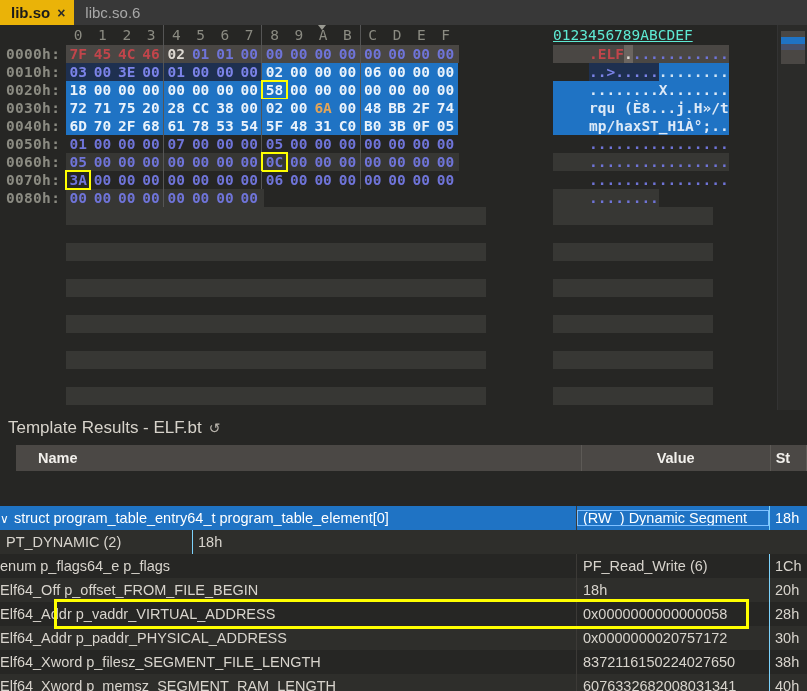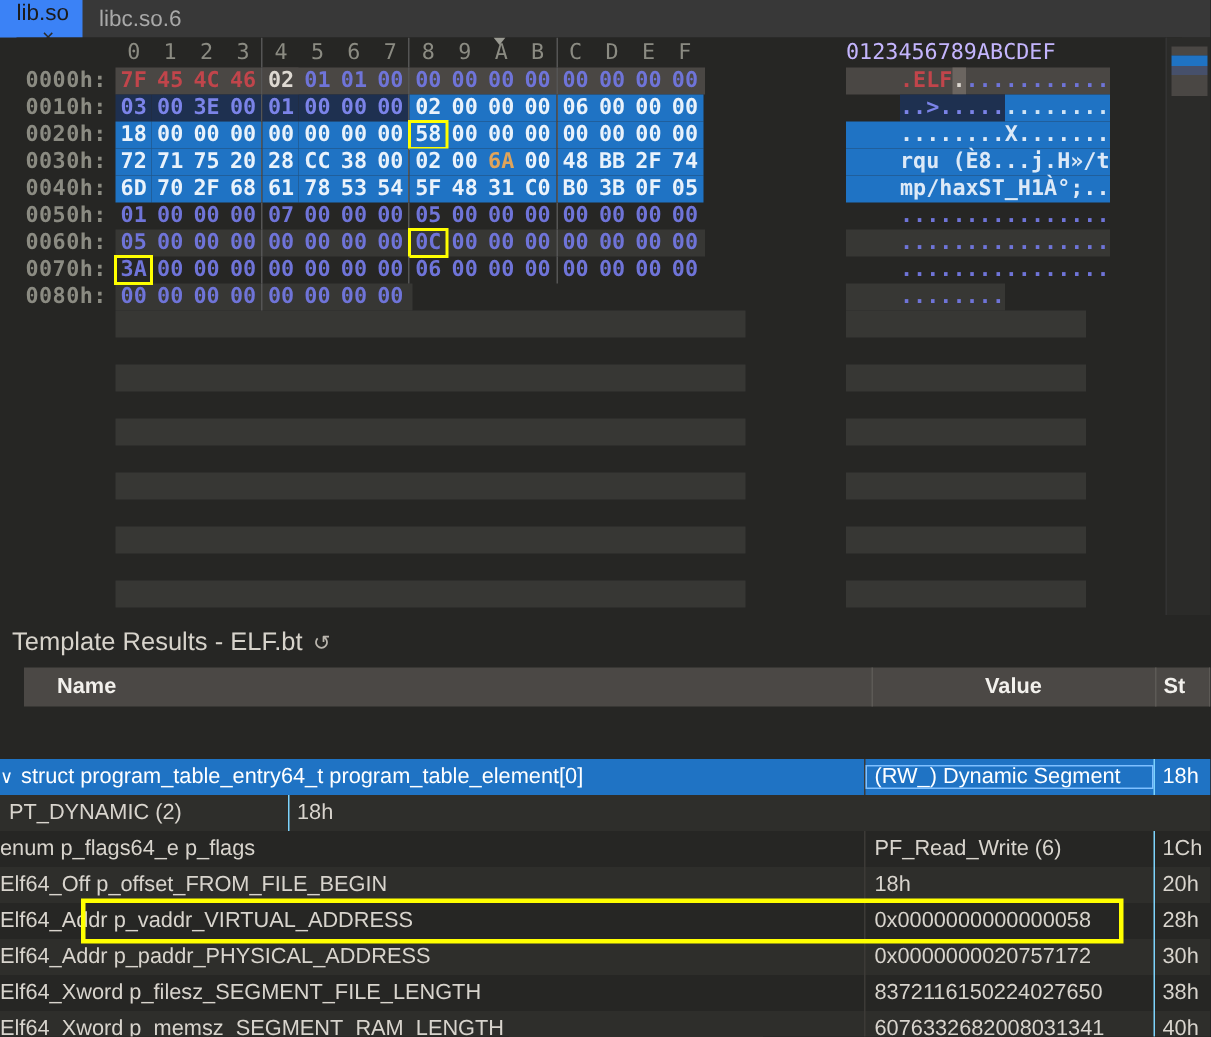--- a/index.html
+++ b/index.html
@@ -15,30 +15,30 @@
   .tabbar {
     position: absolute; top: 0; left: 0; width: 807px; height: 25px;
     background: #383838; display: flex; align-items: stretch;
   }
   .tab {
     display: flex; align-items: center; padding: 0 9px 0 11px;
     font-size: 15px; color: #a9a9a9; white-space: nowrap;
     font-family: "Liberation Sans", sans-serif;
   }
   .tab.active {
-    background: #3b82f6; color: #1b1b1b; font-weight: normal; flex-direction: column;
+    background: #eab308; color: #1b1b1b; font-weight: bold;
   }
   .tab .tabclose {
     margin-left: 7px; font-size: 14px; color: #3b3b3b; line-height: 1;
   }
   .tab.active .tabclose { color: #2b2b2b; }
 
   
   .hexpane {
-    position: absolute; top: 25px; left: 11px; width: 777px; height: 385px;
+    position: absolute; top: 25px; left: 0; width: 777px; height: 385px;
     background: #262624; overflow: hidden;
   }
   .hexrow {
     position: relative; height: 18px; white-space: pre;
     font-family: "DejaVu Sans Mono", monospace; font-size: 14.5px;
     line-height: 18px;
     font-weight: bold;
   }
   .hexrow.alt .fill { background: #373734; }
 
@@ -68,21 +68,21 @@
   }
   .ablk { display:inline-block; }
 
   
   .hexhead {
     position: relative; height: 20px;
     font-family: "DejaVu Sans Mono", monospace; font-size: 14.5px;
     line-height: 20px; color: #8b8b82;
   }
   .hexhead .hexcells .b { color: #8b8b82; }
-  .hexhead .asccell { color: #c4b5fd; letter-spacing: 0; }
+  .hexhead .asccell { color: #5eead4; letter-spacing: 0; text-decoration: underline; }
 
   .caretmark {
     position: absolute; left: 318px; top: 0px; width: 0; height: 0;
     border-left: 4px solid transparent; border-right: 4px solid transparent;
     border-top: 5px solid #9a9a92;
   }
 
   
   .minimap {
     position: absolute; top: 25px; right: 0; width: 30px; height: 385px;

